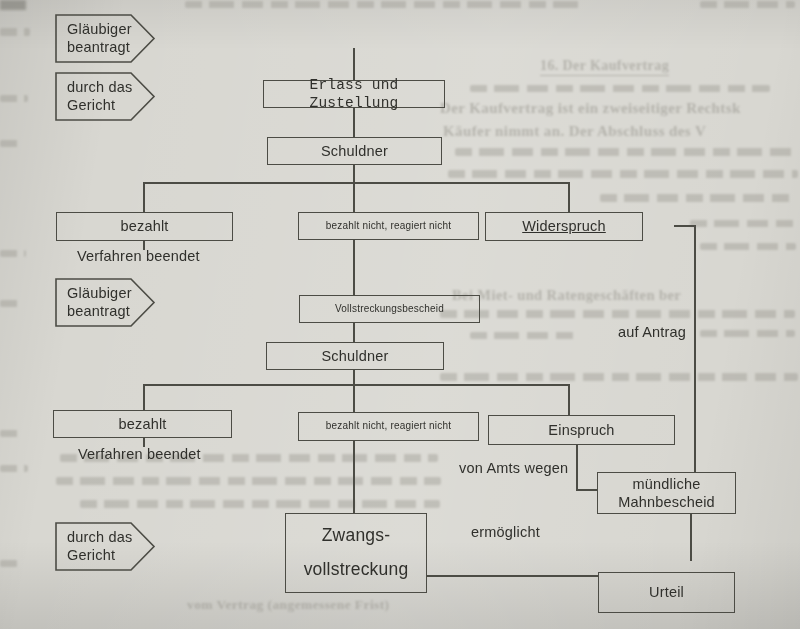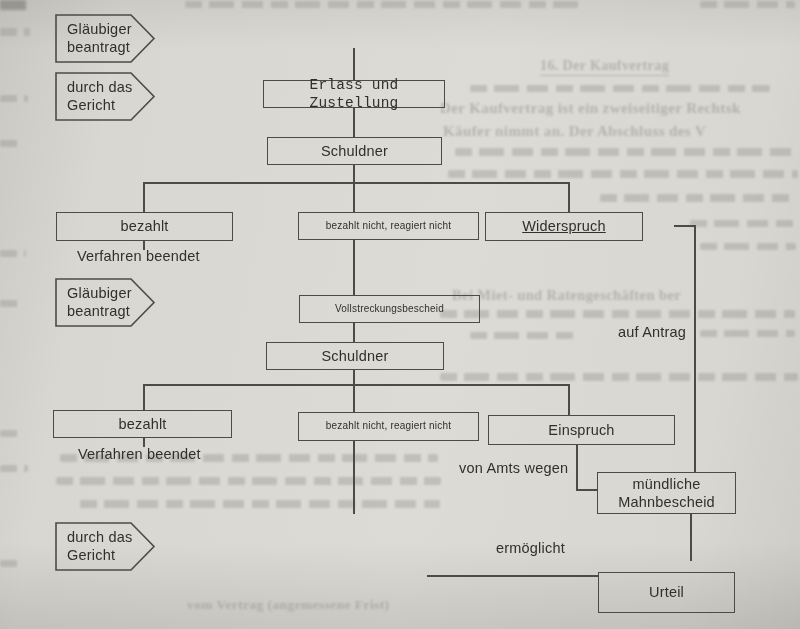--- a/index.html
+++ b/index.html
@@ -52,21 +52,21 @@
   #tag-glaeubiger-1{top:14px;}
   #tag-durch-gericht-1{top:72px;}
   #tag-glaeubiger-2{top:278px;}
   #tag-durch-gericht-2{top:522px;}
   
   .flabel{position:absolute;font-size:14.5px;letter-spacing:.2px;white-space:nowrap;}
   #lbl-verfahren-1{left:77px;top:248px;}
   #lbl-verfahren-2{left:78px;top:446px;}
   #lbl-auf-antrag{left:618px;top:324px;}
   #lbl-von-amts{left:459px;top:460px;}
-  #lbl-ermoeglicht{left:471px;top:540px;margin-left:25px;}
+  #lbl-ermoeglicht{left:471px;top:524px;}
   
   .vl,.hl{position:absolute;background:#4c4c45;}
   .vl{width:2px;}
   .hl{height:2px;}
   #l-mahn-erlass{left:353px;top:48px;height:33px;}
   #l-erlass-schuldner{left:353px;top:108px;height:30px;}
   #l-schuldner1-down{left:353px;top:164px;height:48px;}
   #l-split1-h{left:143px;top:182px;width:427px;}
   #l-split1-left{left:143px;top:182px;height:31px;}
   #l-split1-right{left:568px;top:182px;height:31px;}
@@ -186,20 +186,24 @@
   <div class="fbox" id="box-widerspruch">Widerspruch</div>
   <div class="fbox small" id="box-vollstreckungsbescheid">Vollstreckungsbescheid</div>
   <div class="fbox" id="box-schuldner-2">Schuldner</div>
   <div class="fbox" id="box-bezahlt-2">bezahlt</div>
   <div class="fbox small" id="box-bezahlt-nicht-2">bezahlt nicht, reagiert nicht</div>
   <div class="fbox" id="box-einspruch">Einspruch</div>
   <div class="fbox twoline" id="box-muendliche">
     <span>mündliche</span>
     <span>Mahnbescheid</span>
   </div>
+  <div class="fbox twoline" id="box-zwangs">
+    <span>Zwangs-</span>
+    <span>vollstreckung</span>
+  </div>
   <div class="fbox" id="box-urteil">Urteil</div>
 
   <div class="flabel" id="lbl-verfahren-1">Verfahren beendet</div>
   <div class="flabel" id="lbl-verfahren-2">Verfahren beendet</div>
   <div class="flabel" id="lbl-auf-antrag">auf Antrag</div>
   <div class="flabel" id="lbl-von-amts">von Amts wegen</div>
   <div class="flabel" id="lbl-ermoeglicht">ermöglicht</div>
 
 </div>
 

